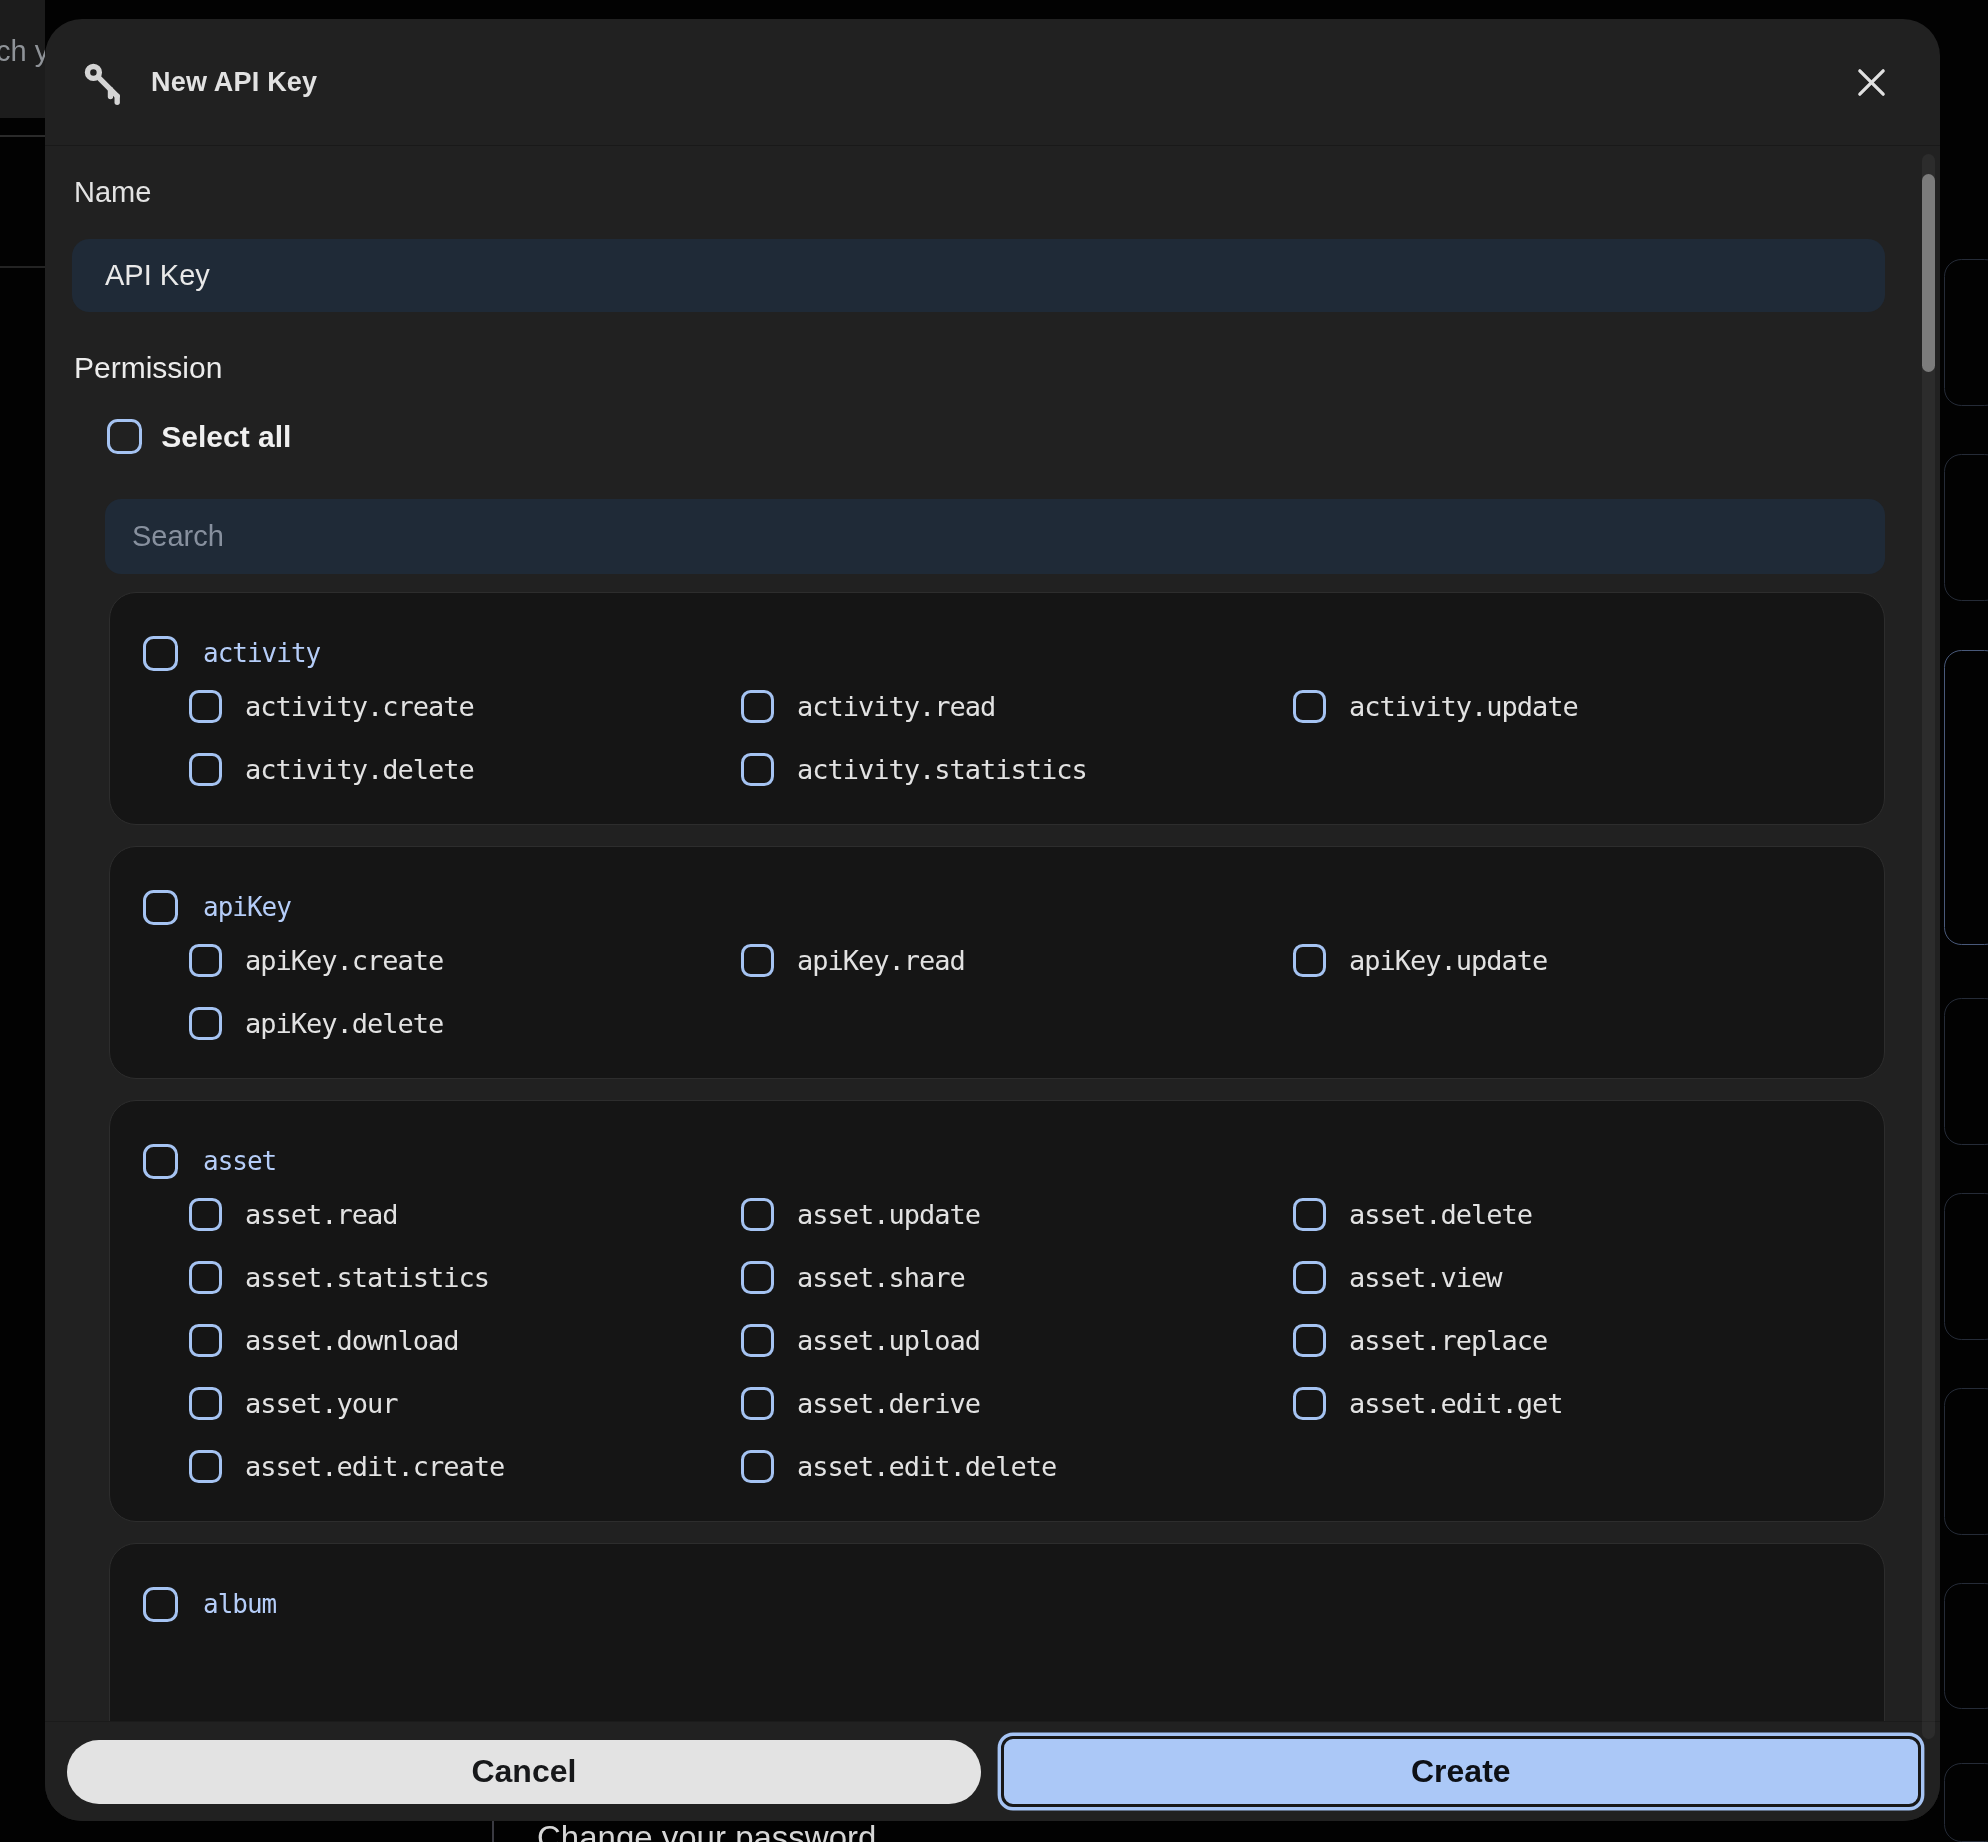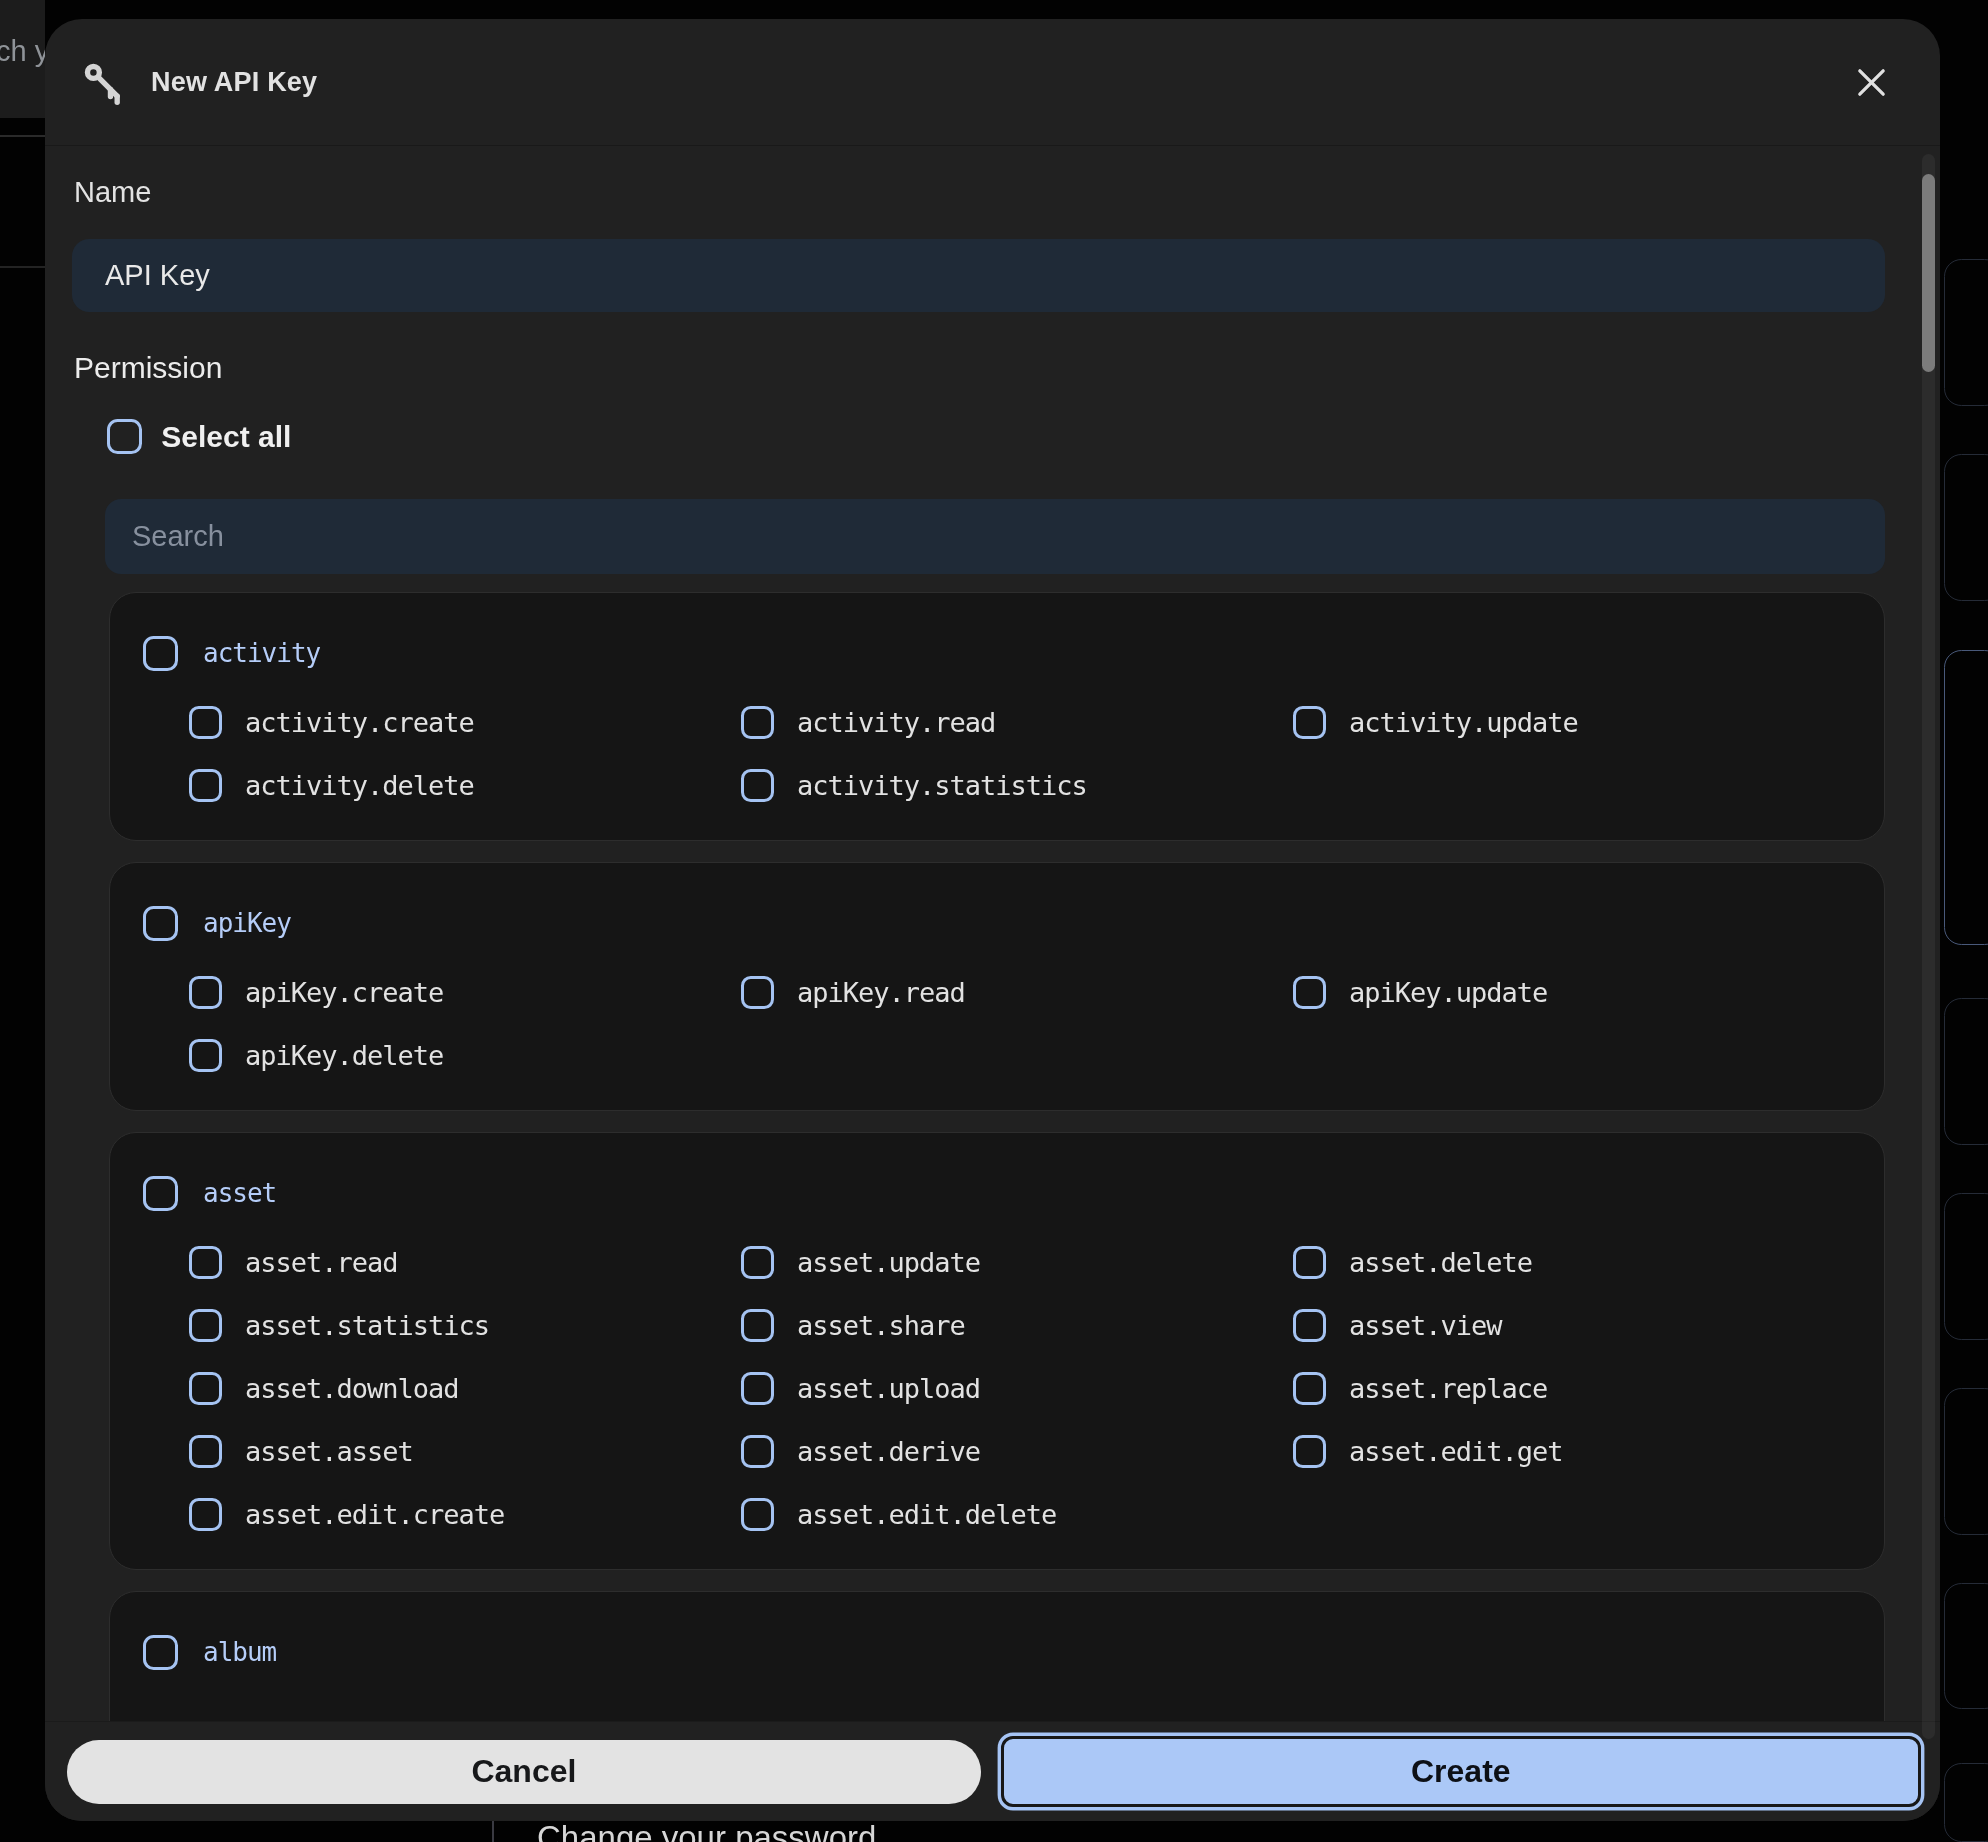--- a/index.html
+++ b/index.html
@@ -47,21 +47,21 @@
                   font-family:"Liberation Sans",sans-serif; font-size:29px; color:#e9e9e9; outline:none; }
   .search-input::placeholder { color:#87909e; }
 
   .groups { margin:17.4px 55px 0 64px; display:flex; flex-direction:column; gap:21px; }
   .group-card { background:#151515; border:1.9px solid #2d2d2d; border-radius:27px;
                 padding:41px 39px 37px 33px; }
   .group-card.album-card { min-height:415px; }
   .group-head { display:flex; align-items:center; gap:25px; height:39px; }
   .group-name { font-family:"DejaVu Sans Mono", monospace; font-size:26px; font-weight:500;
                 color:#b5cdf8; letter-spacing:-1px; }
-  .perm-grid { margin:32px 0 0 46px; display:grid; grid-template-columns:repeat(3,1fr);
+  .perm-grid { margin:16px 0 0 46px; display:grid; grid-template-columns:repeat(3,1fr);
                row-gap:28px; }
   .perm-item { display:flex; align-items:center; gap:23px; height:35px; }
   .perm-name { font-family:"DejaVu Sans Mono", monospace; font-size:27px; color:#e2e2e2; letter-spacing:-1px; }
 
   
   .vscroll { position:absolute; right:4.8px; top:135px; width:13.5px; height:1585px;
              background:rgba(255,255,255,0.05); border-radius:6.8px; }
   .vscroll-thumb { position:absolute; top:19.3px; left:0; width:13.5px; height:198px;
                    background:#7b7b7b; border-radius:6.8px; }
 
@@ -235,21 +235,21 @@
     <span class="perm-name">asset.upload</span>
   </div>
 
   <div class="perm-item">
     <span class="cb cb-sm"></span>
     <span class="perm-name">asset.replace</span>
   </div>
 
   <div class="perm-item">
     <span class="cb cb-sm"></span>
-    <span class="perm-name">asset.asset</span>
+    <span class="perm-name">asset.your</span>
   </div>
 
   <div class="perm-item">
     <span class="cb cb-sm"></span>
     <span class="perm-name">asset.derive</span>
   </div>
 
   <div class="perm-item">
     <span class="cb cb-sm"></span>
     <span class="perm-name">asset.edit.get</span>

